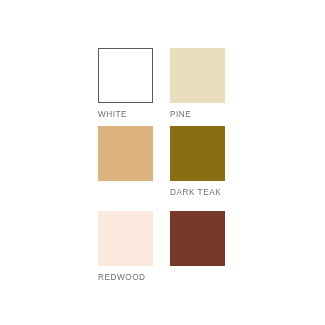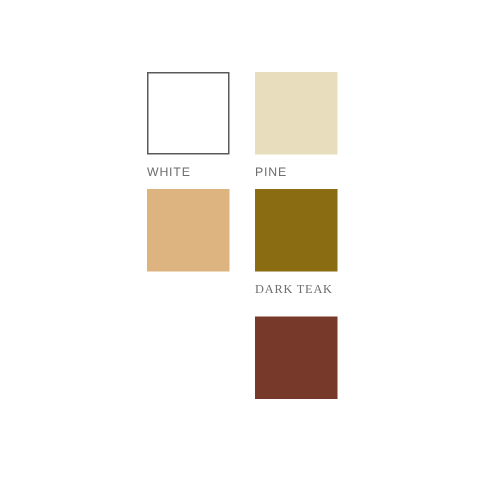--- a/index.html
+++ b/index.html
@@ -74,22 +74,26 @@
       <div class="swatch" style="background-color:#e8debd;border:none;"></div>
       <div class="label" style="color: rgb(110, 110, 110);">PINE</div>
     </div>
 
     <div class="cell cell-r2 cell-c1">
       <div class="swatch" style="background-color:#ddb380;border:none;"></div>
     </div>
 
     <div class="cell cell-r2 cell-c2">
       <div class="swatch" style="background-color:#8a6c13;border:none;"></div>
-      <div class="label" style="color: rgb(110, 110, 110); font-family: Liberation Serif, serif;">DARK TEAK</div>
+      <div class="label" style="color: rgb(110, 110, 110);">DARK TEAK</div>
     </div>
 
+    <div class="cell cell-r3 cell-c1">
+      <div class="swatch" style="background-color:#fbe9dd;border:none;"></div>
+      <div class="label" style="color: rgb(110, 110, 110);">REDWOOD</div>
+    </div>
 
     <div class="cell cell-r3 cell-c2">
       <div class="swatch" style="background-color:#76392a;border:none;"></div>
     </div>
 
   </div>
 </div>
 
 </body></html>

